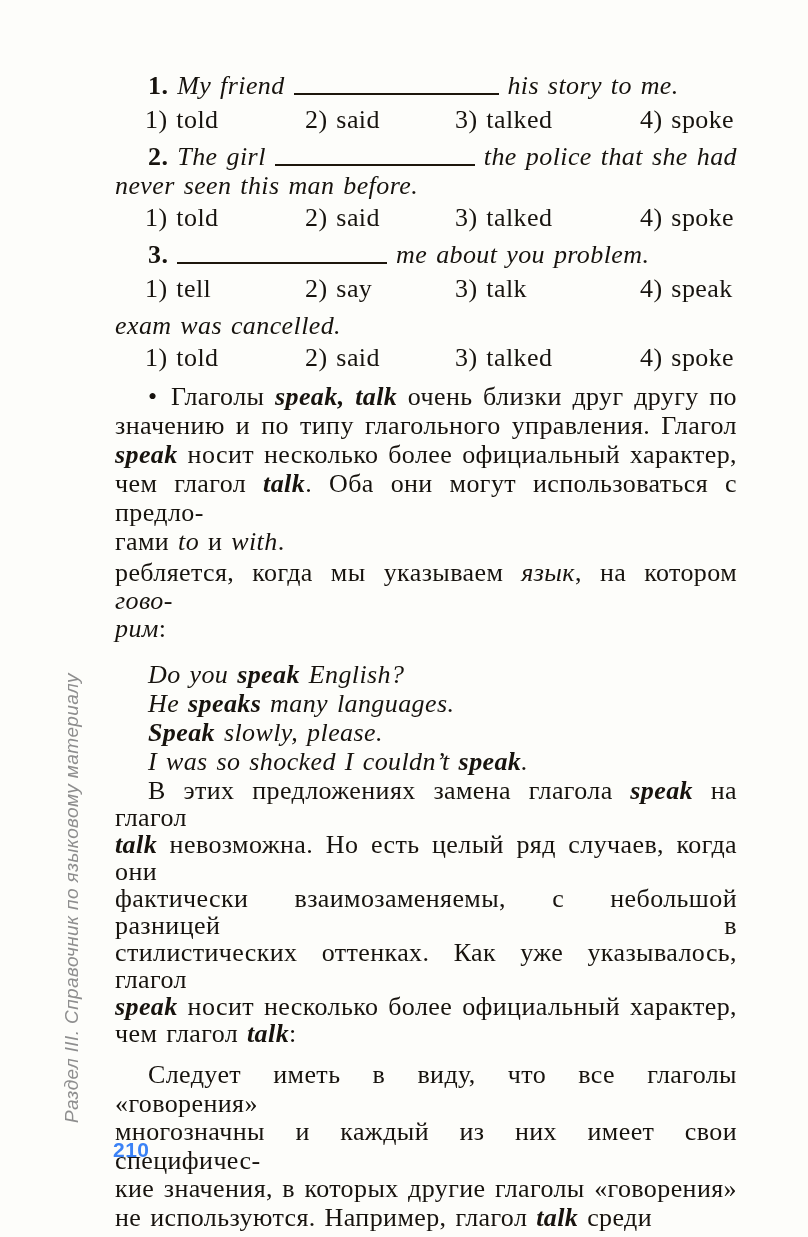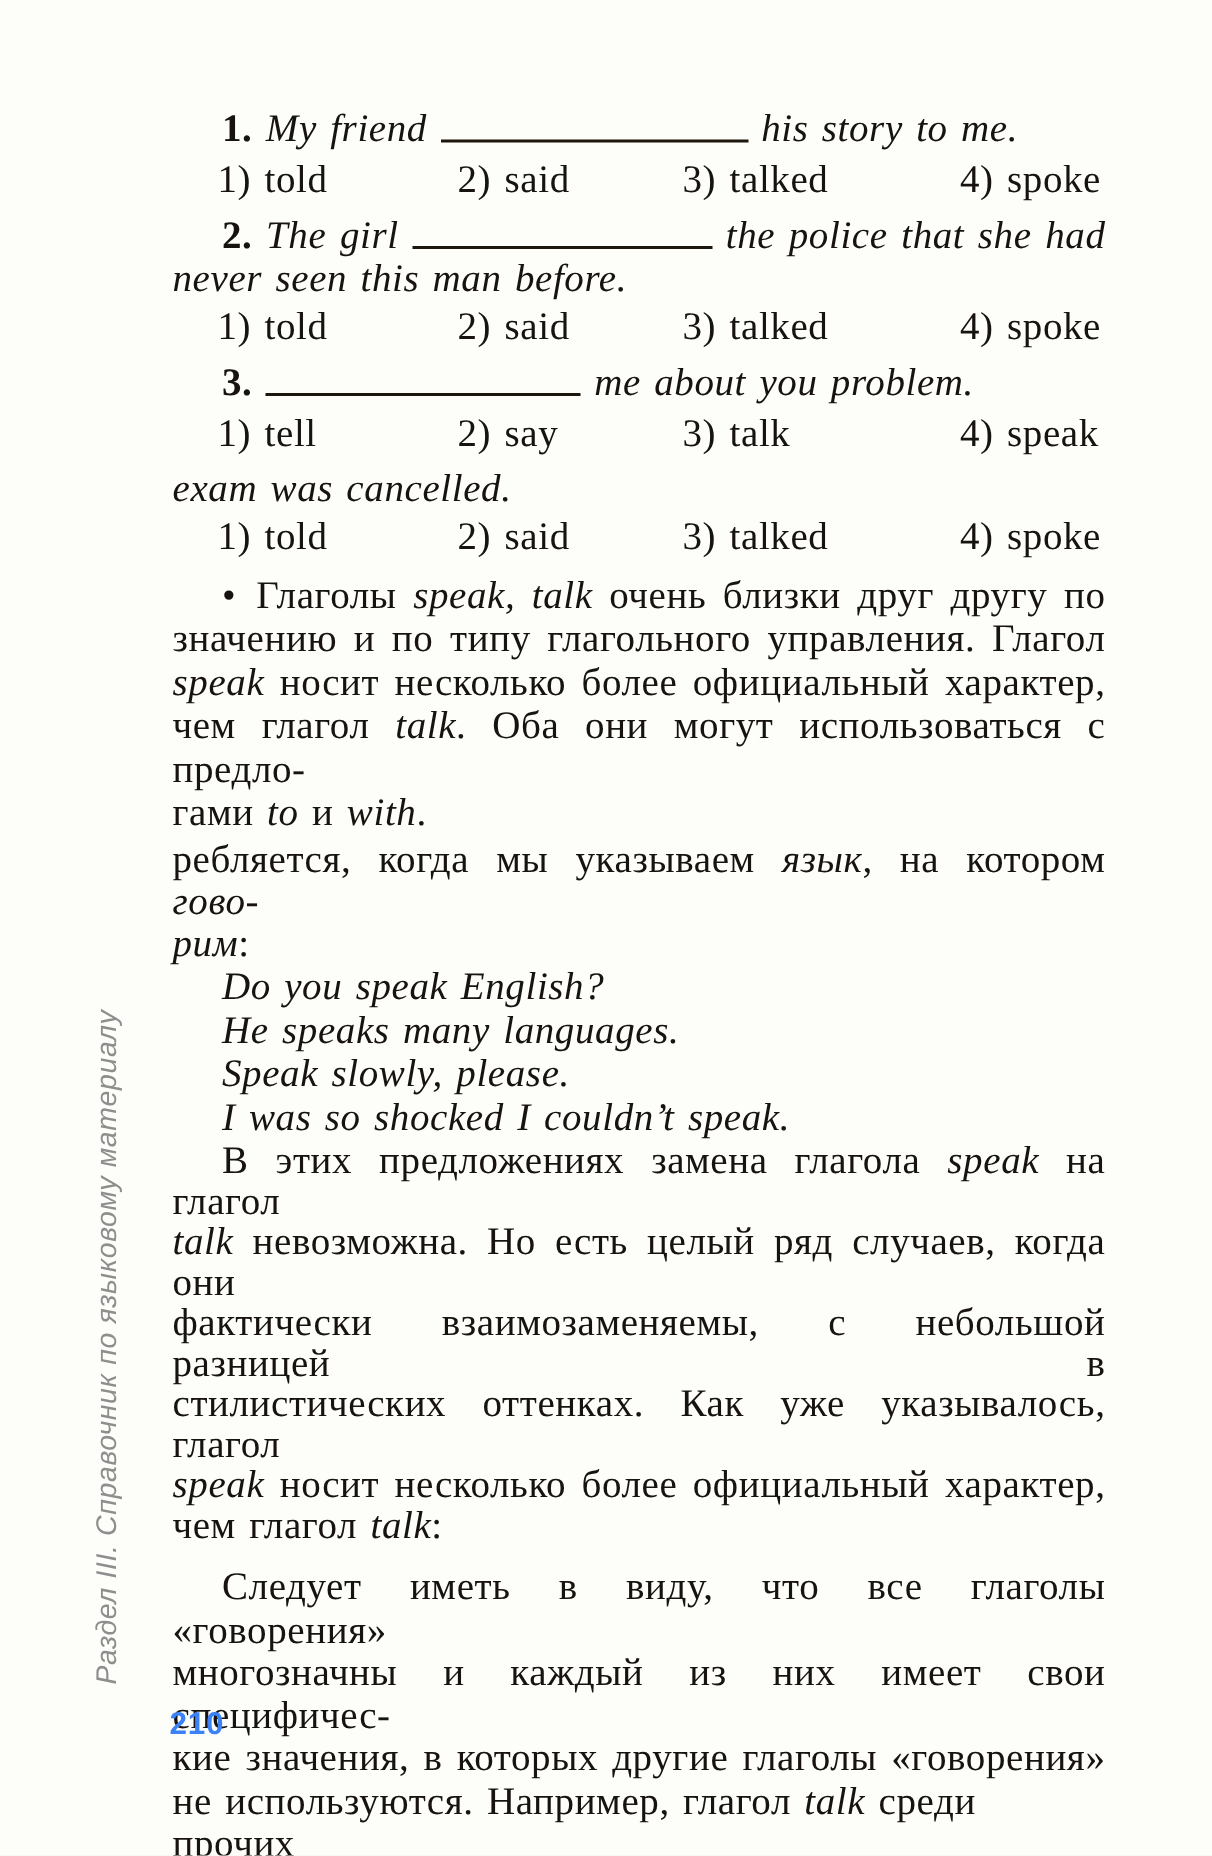--- a/index.html
+++ b/index.html
@@ -16,32 +16,32 @@
     position:absolute;left:115px;top:71px;width:622px;
     font-size:26px;line-height:29px;
     letter-spacing:0.4px;word-spacing:2px;
   }
   .line{min-height:1em;}
   .just{text-align:justify;text-align-last:justify;-moz-text-align-last:justify;}
   .ind{text-indent:33px;}
   .sg-n{font-style:normal;}
   .sg-i{font-style:italic;}
   .sg-b{font-weight:bold;}
-  .sg-bi{font-weight:normal;font-style:italic;}
+  .sg-bi{font-weight:bold;font-style:italic;}
   .blank{display:inline-block;height:2px;background:#1d160c;vertical-align:-1px;}
   .options{position:relative;height:29px;}
   .opt{position:absolute;top:0;white-space:nowrap;}
   .opt .num{font-style:normal;}
   .opt .word{}
   .opt0{left:30px}.opt1{left:190px}.opt2{left:340px}.opt3{left:525px}
   .examples .line{text-indent:33px;}
   
   .b2{margin-top:5px}.b3{margin-top:8px}.b4{margin-top:3px}.b5{margin-top:8px}
   .b6{margin-top:5px}.b7{margin-top:8px}.b8{margin-top:3px}.b9{margin-top:10px}
-  .b10{margin-top:3px}.b11{margin-top:0}.b12{margin-top:1px}.b13{margin-top:0}
+  .b10{margin-top:3px}.b11{margin-top:17px}.b12{margin-top:1px}.b13{margin-top:0}
   .b14{margin-top:14px}
   .b10 .line{line-height:28px;}
   .b12 .line{line-height:27px;}
   .b13 .line{line-height:28px;}
   .b14 .line{line-height:28.5px;}
   .sidebar{
     position:absolute;left:61px;top:1123px;width:436px;height:26px;
     transform-origin:0 0;transform:rotate(-90deg);
     font-family:"Liberation Sans","DejaVu Sans",sans-serif;
     font-style:italic;font-size:19px;letter-spacing:0.4px;

